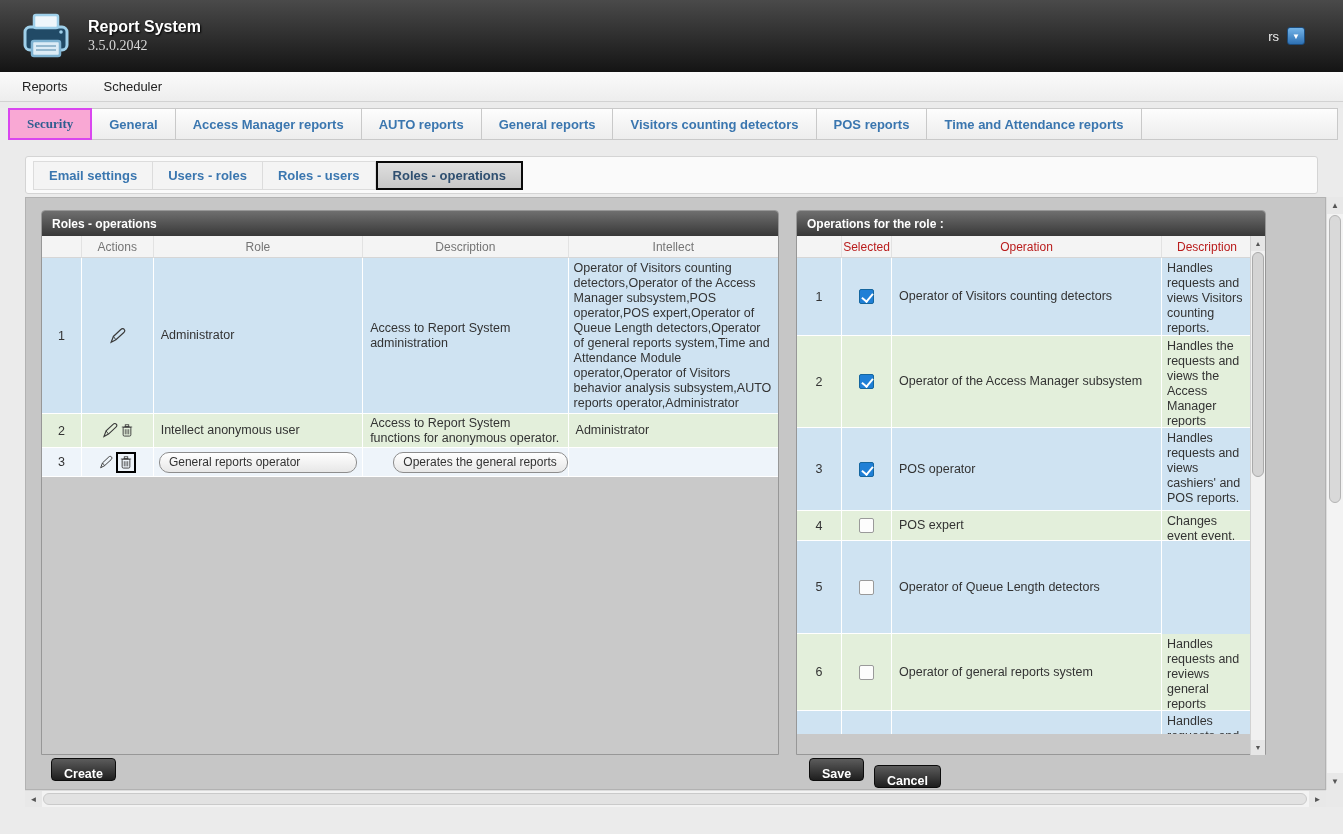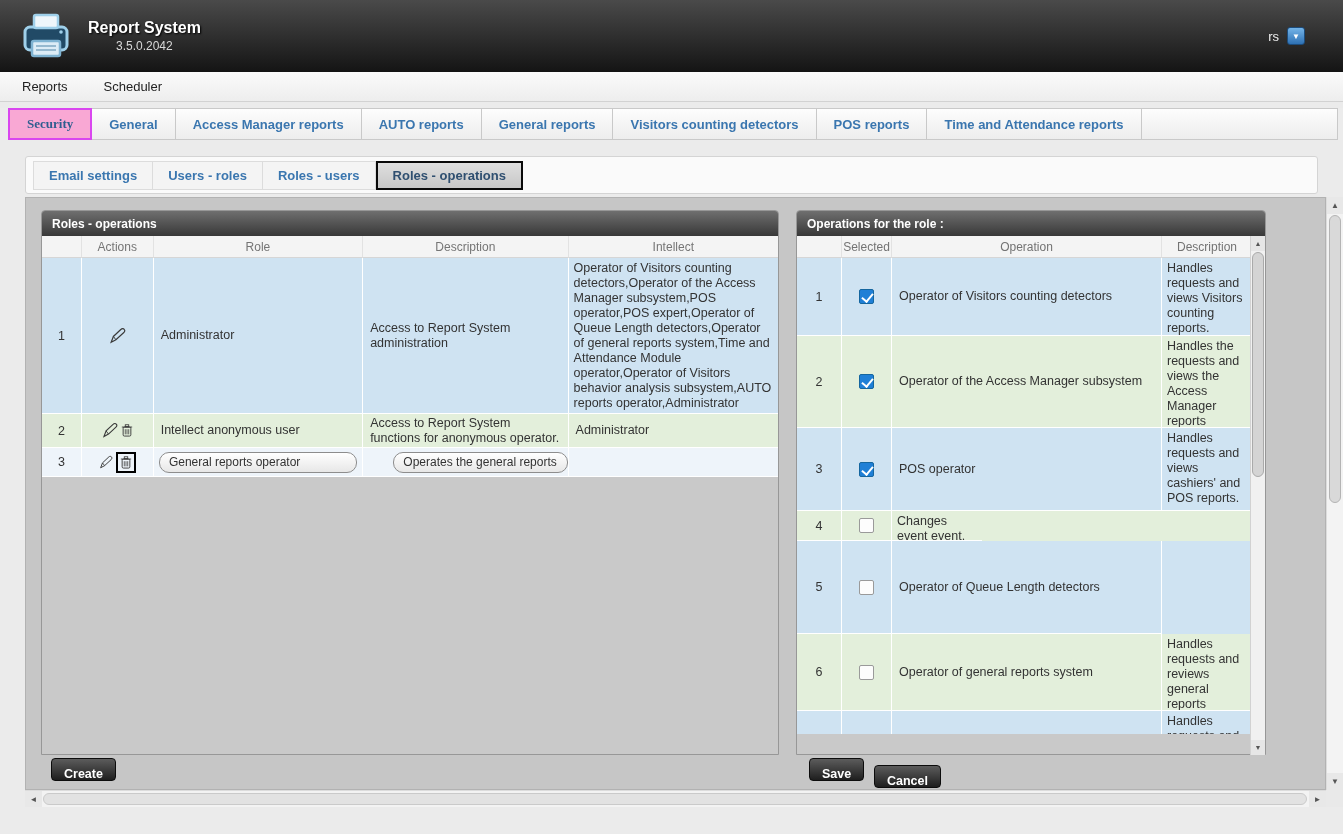--- a/index.html
+++ b/index.html
@@ -5,21 +5,21 @@
   * { margin:0; padding:0; box-sizing:border-box; }
   html,body { width:1343px; height:834px; }
   body { font-family:"Liberation Sans", sans-serif; background:#ebebeb; position:relative; overflow:hidden; }
 
   
   .app-header { position:absolute; top:0; left:0; width:1343px; height:72px;
     background:linear-gradient(#4a4a4a, #141414); display:flex; align-items:center; }
   .logo-wrap { margin-left:20px; display:flex; align-items:center; }
   .titles { margin-left:16px; }
   .app-title { color:#fff; font-size:16px; font-weight:bold; text-shadow:1px 1px 2px #000; }
-  .app-version { color:#d8d8d8; font-size:12px; margin-left:28px; margin-top:2px; }
+  .app-version { color:#d8d8d8; font-size:14px; margin-top:2px;font-family:Liberation Serif, serif; }
   .user-box { margin-left:auto; margin-right:38px; display:flex; align-items:center; gap:8px; }
   .user-name { color:#eee; font-size:13px; }
   .user-dropdown { width:18px; height:18px; background:linear-gradient(#74b4e8,#2e71b4);
     border:1px solid #1c4c7c; border-radius:3px; color:#fff; font-size:8px;
     display:flex; align-items:center; justify-content:center; cursor:pointer; }
 
   
   .menu-bar { position:absolute; top:72px; left:0; width:1343px; height:30px;
     background:linear-gradient(#fbfbfb,#ededed); border-bottom:1px solid #d2d2d2;
     display:flex; align-items:center; gap:36px; padding-left:22px; }
@@ -81,21 +81,21 @@
   .act-group { display:flex; align-items:center; gap:3px; }
   .edit-input { height:21px; border:1px solid #8d8d8d; border-radius:10px;
     background:linear-gradient(#ffffff,#e7e7e7); font-size:12px; color:#333;
     padding:0 9px; font-family:"Liberation Sans", sans-serif; outline:none; }
   .role-input { width:198px; } .desc-input { width:200px;margin-left:31px; }
 
   
   .rtable { position:absolute; top:25px; left:0; width:455px; height:498px; overflow:hidden; }
   .rhead, .rrow { display:flex; }
   .rhead { height:22px; }
-  .rhead .rcell { background:#f4f4f4; color:#737373; font-size:12px;
+  .rhead .rcell { background:#f4f4f4; color:#b91c1c; font-size:12px;
     border-right:1px solid #e2e2e2; border-bottom:1px solid #d6d6d6;
     display:flex; align-items:center; justify-content:center; }
   .rcell { font-size:12.5px; color:#333; border-right:1px solid #fff; border-bottom:1px solid #fff; overflow:hidden; }
   .rc-num  { width:45px; }
   .rc-sel  { width:50px; }
   .rc-op   { width:270px; }
   .rc-desc { width:90px; border-right:none !important; }
   .rr1{height:78px;} .rr2{height:92px;} .rr3{height:83px;} .rr4{height:30px;}
   .rr5{height:93px;} .rr6{height:77px;} .rr7{height:90px;}
   .checkbox { width:15px; height:15px; border:1px solid #9a9a9a; border-radius:2px;
@@ -314,20 +314,21 @@
         </div>
         <div class="rcell rc-op vc">POS operator</div>
         <div class="rcell rc-desc tc">Handles requests and views cashiers' and POS reports.</div>
       </div>
 
       <div class="rrow rr4 bg-green">
         <div class="rcell rc-num cc">4</div>
         <div class="rcell rc-sel cc">
           <span class="checkbox"></span>
         </div>
+        <div class="rcell rc-op vc">POS expert</div>
         <div class="rcell rc-desc tc">Changes event event.</div>
       </div>
 
       <div class="rrow rr5 bg-blue">
         <div class="rcell rc-num cc">5</div>
         <div class="rcell rc-sel cc">
           <span class="checkbox"></span>
         </div>
         <div class="rcell rc-op vc">Operator of Queue Length detectors</div>
       </div>

